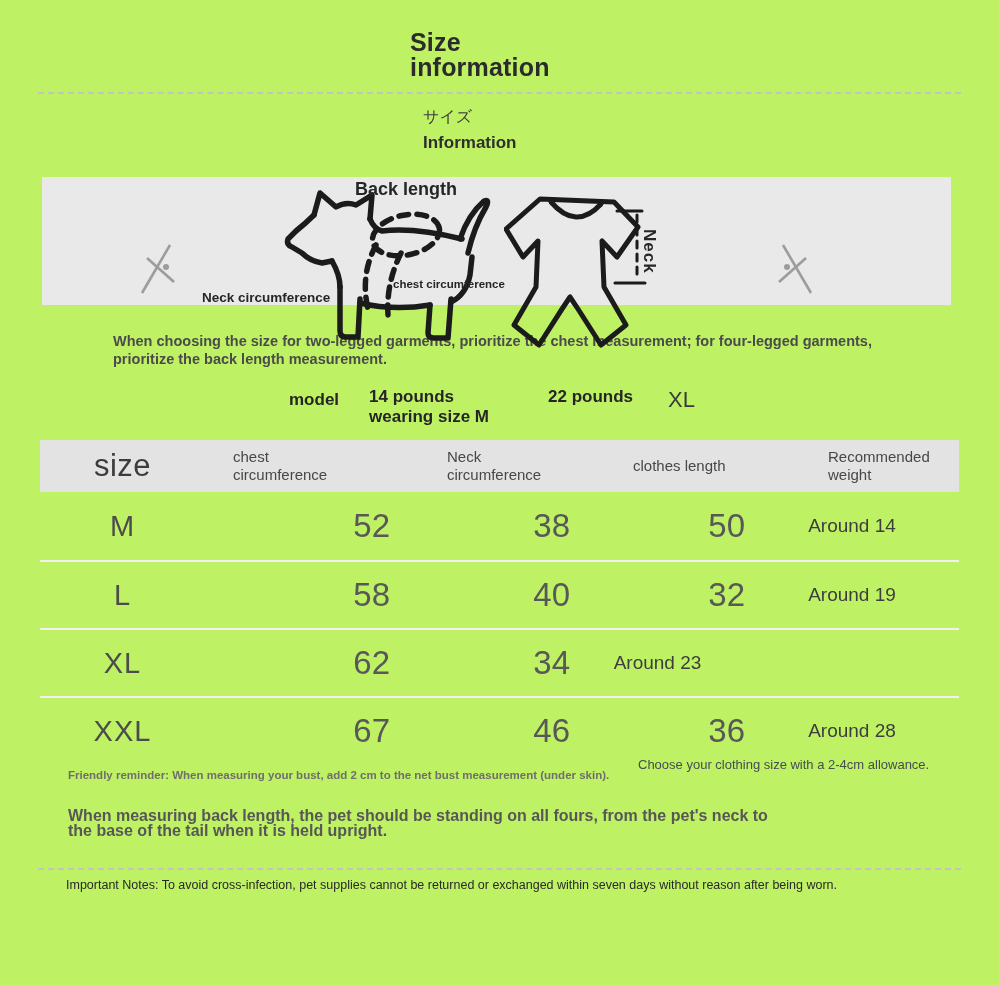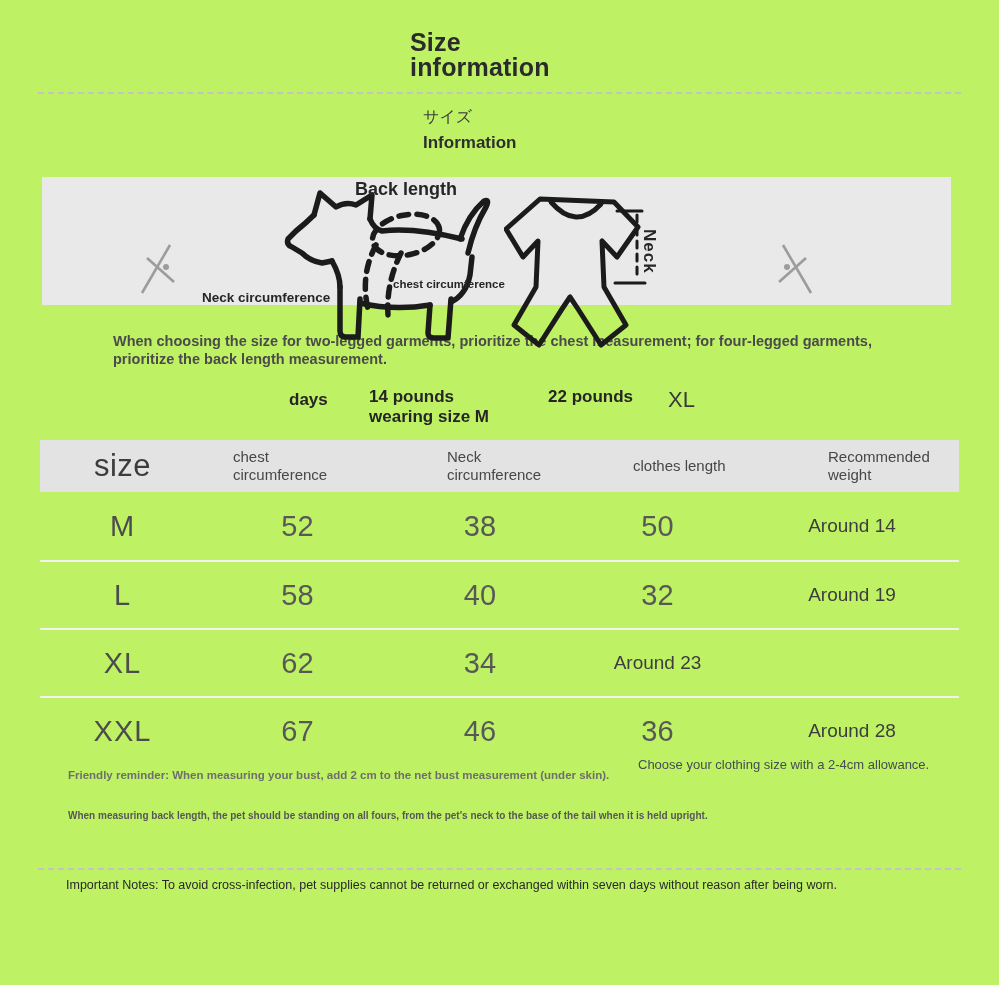--- a/index.html
+++ b/index.html
@@ -45,28 +45,28 @@
   .t-head .c1 { text-align:center; font-size:31px; color:#3c3c3c; letter-spacing:0.5px; }
   .t-head .hl { font-size:15px; color:#474747; line-height:18px; }
   .t-head .hl span { display:block; max-width:118px; }
   .t-head .c2 { padding-left:28px; }
   .t-head .c3 { padding-left:57px; }
   .t-head .c4 { padding-left:63px; }
   .t-head .c5 { padding-left:83px; }
   .t-body { height:68px; }
   .t-body + .t-body { border-top:2px solid #f1f1f1; }
   .t-body .c1 { text-align:center; font-size:29px; color:#4c4c4c; letter-spacing:1px; }
-  .t-body .num { text-align:center; font-size:29px; color:#585858; }
+  .t-body .num { text-align:right; font-size:33px; color:#585858; }
   .t-body .c5 { text-align:center; font-size:19px; color:#3d3d3d; }
 
   
   .bottom-notes { position:relative; height:92px; margin:0 40px; }
   .note-friendly { position:absolute; left:28px; top:5px; font-size:11.5px; font-weight:bold; color:#6e6e6e; }
   .note-allowance { position:absolute; left:598px; top:-10px; width:318px; font-size:13px; color:#454c52; line-height:21px; }
-  .note-backlength { position:absolute; left:28px; top:44px; width:700px; font-size:10px; font-weight:bold; color:#575757; line-height:15px; }
+  .note-backlength { position:absolute; left:28px; top:44px; width:700px; font-size:16px; font-weight:bold; color:#575757; line-height:15px; }
   .important-note { margin:8px 60px 0 66px; font-size:12.5px; font-weight:normal; color:#282828; line-height:15px; }
 </style>
 </head>
 <body>
 
 <div class="page">
 
   <div class="main-title">
     <div>Size</div>
     <div>information</div>
@@ -131,21 +131,21 @@
 
     <span class="lbl lbl-back">Back length</span>
     <span class="lbl lbl-neckc">Neck circumference</span>
     <span class="lbl lbl-chestc">chest circumference</span>
     <span class="lbl lbl-neck">Neck</span>
   </div>
 
   <p class="guideline">When choosing the size for two-legged garments, prioritize the chest measurement; for four-legged garments, prioritize the back length measurement.</p>
 
   <div class="model-row">
-    <span class="m m-label">days</span>
+    <span class="m m-label">model</span>
     <span class="m m-one">
       <span style="display:block">14 pounds</span>
       <span style="display:block">wearing size M</span>
     </span>
     <span class="m m-two">22 pounds</span>
     <span class="m-two-size">XL</span>
   </div>
 
   <div class="size-table">
     <div class="t-row t-head">

